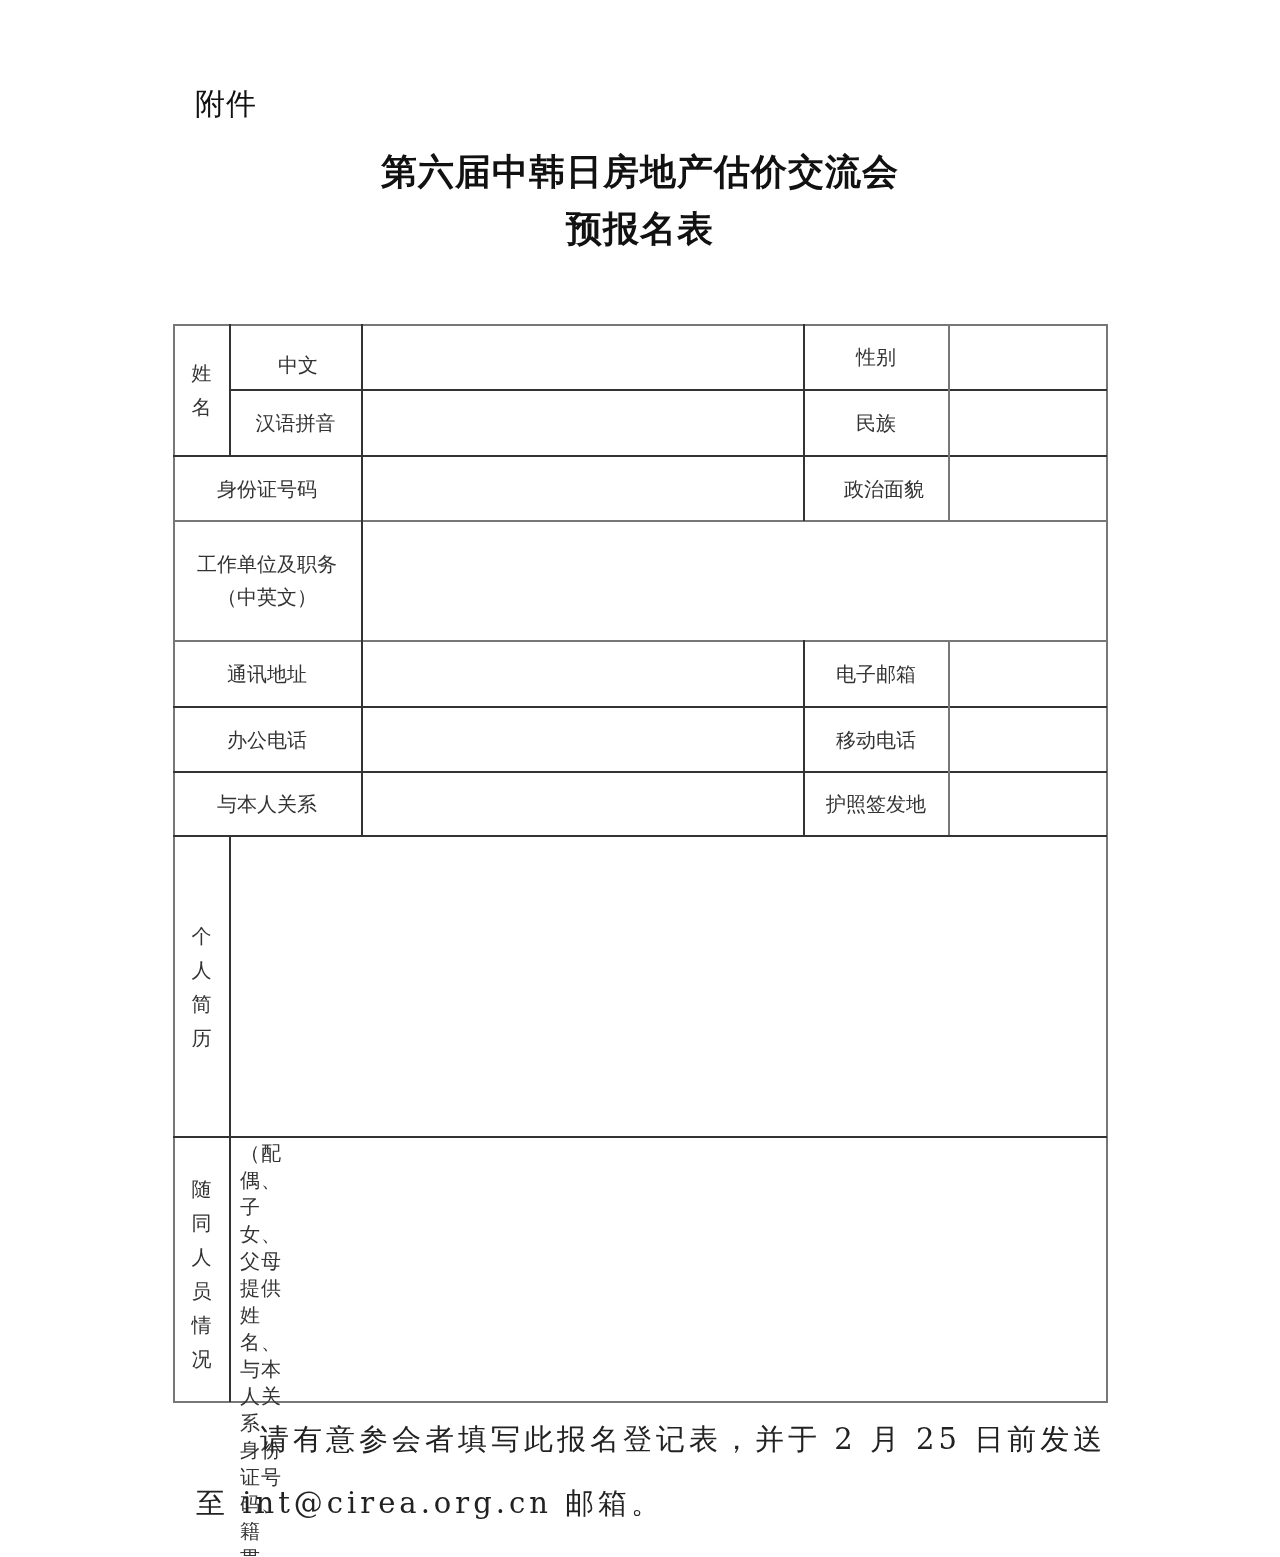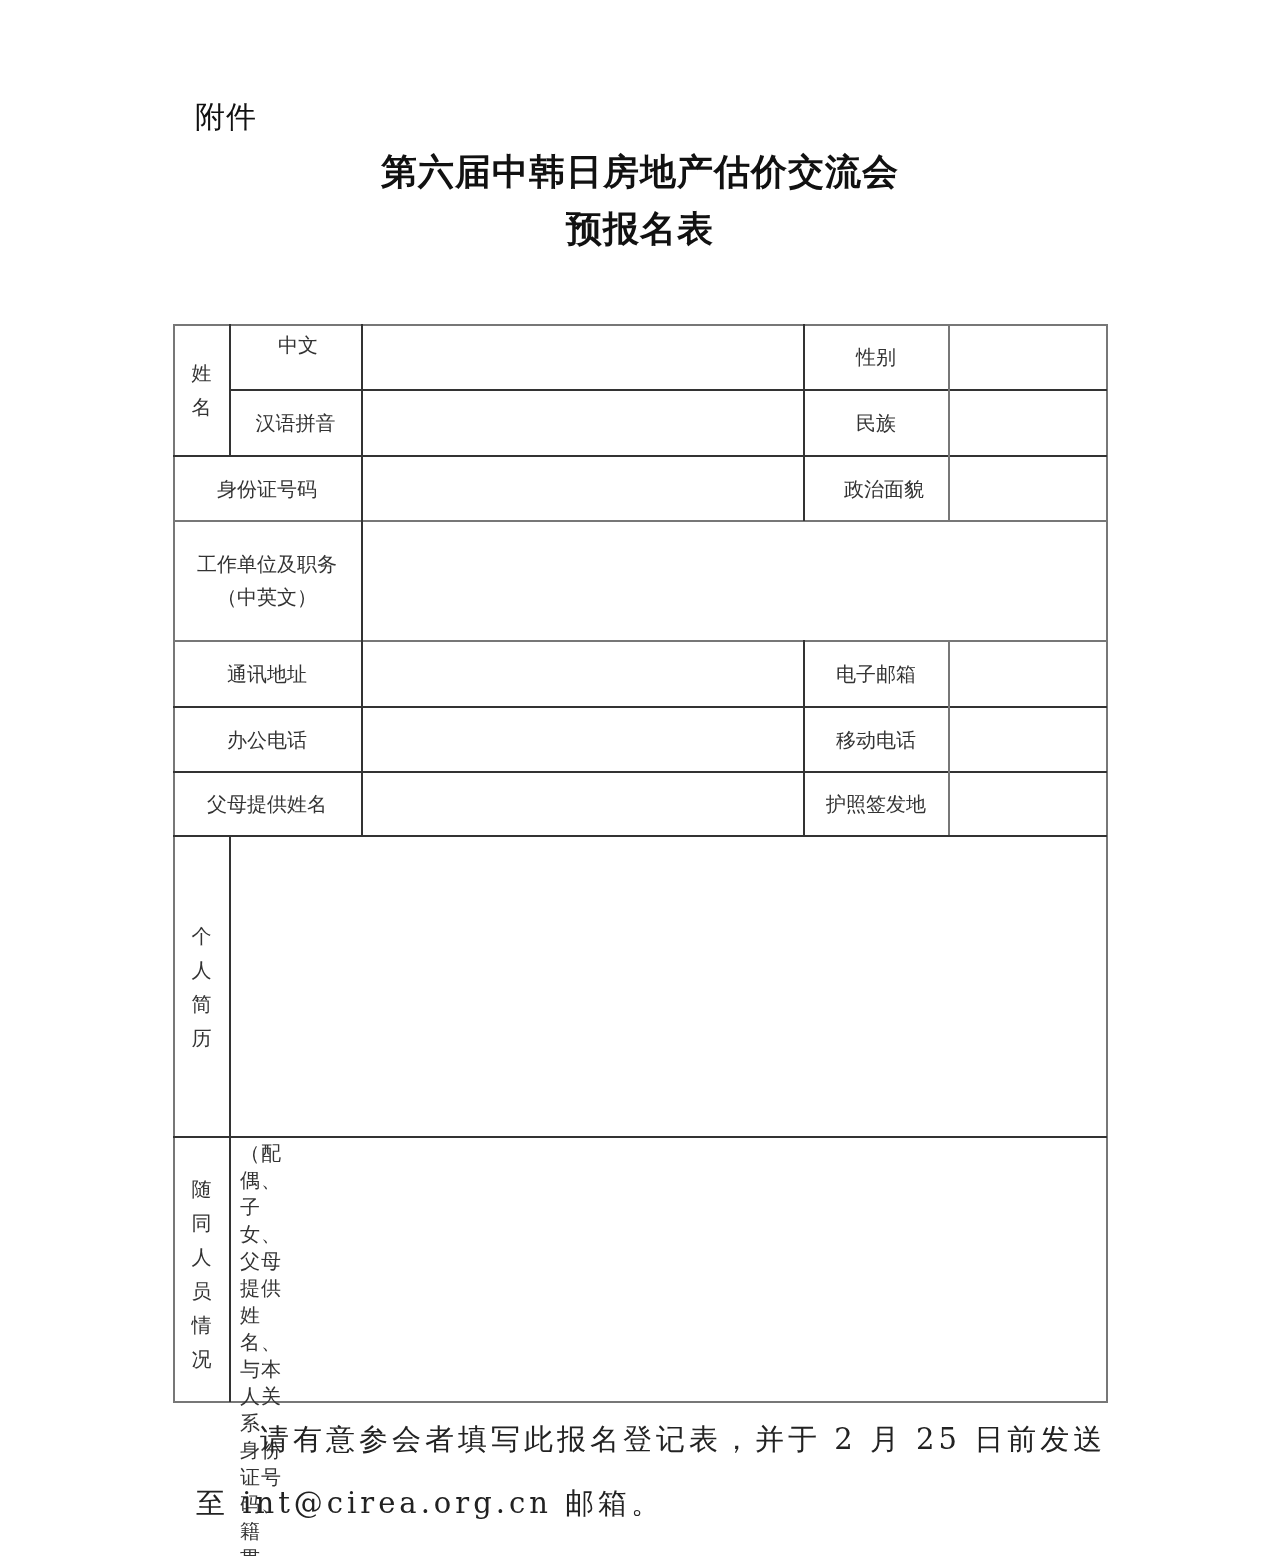--- a/index.html
+++ b/index.html
@@ -2,21 +2,21 @@
 <html><head>
 <meta charset="utf-8">
 <style>
   html, body { margin: 0; padding: 0; background: #ffffff; }
   body {
     width: 1280px; height: 1557px; position: relative; overflow: hidden;
     font-family: "DejaVu Serif", "Liberation Serif", serif;
     color: #222;
   }
   .attach {
-    position: absolute; left: 195px; top: 97px;
+    position: absolute; left: 195px; top: 84px;
     font-family: "DejaVu Sans", "Liberation Sans", sans-serif;
     font-size: 30px; color: #111; letter-spacing: 1px;
   }
   .title {
     position: absolute; left: 0; width: 1280px; text-align: center;
     font-family: "DejaVu Serif", "Liberation Serif", serif;
     font-weight: bold; color: #111; font-size: 36px; letter-spacing: 1px;
   }
   .title1 { top: 148px; }
   .title2 { top: 205px; }
@@ -71,21 +71,21 @@
   <div class="vline" style="left:803px;top:324px;height:197px;"></div>
   <div class="vline outer" style="left:948px;top:324px;height:197px;"></div>
   <div class="vline" style="left:803px;top:640px;height:195px;"></div>
   <div class="vline outer" style="left:948px;top:640px;height:195px;"></div>
   <div class="vline" style="left:229px;top:835px;height:567px;"></div>
 
   <div class="cell vtext" style="left:173px;top:324px;width:57px;height:131px;">
     <span>姓</span>
     <span>名</span>
   </div>
-  <div class="cell" style="left:230px;top:312px;width:136px;height:66px;">中文</div>
+  <div class="cell" style="left:230px;top:332px;width:136px;height:66px;">中文</div>
   <div class="cell input-cell" style="left:362px;top:324px;width:441px;height:66px;"></div>
   <div class="cell" style="left:804px;top:324px;width:144px;height:66px;">性别</div>
   <div class="cell input-cell" style="left:949px;top:324px;width:157px;height:66px;"></div>
 
   <div class="cell" style="left:230px;top:390px;width:131px;height:65px;">汉语拼音</div>
   <div class="cell input-cell" style="left:362px;top:390px;width:441px;height:65px;"></div>
   <div class="cell" style="left:804px;top:390px;width:144px;height:65px;">民族</div>
   <div class="cell input-cell" style="left:949px;top:390px;width:157px;height:65px;"></div>
 
   <div class="cell" style="left:173px;top:456px;width:188px;height:65px;">身份证号码</div>
@@ -102,21 +102,21 @@
   <div class="cell" style="left:173px;top:641px;width:188px;height:65px;">通讯地址</div>
   <div class="cell input-cell" style="left:362px;top:641px;width:441px;height:65px;"></div>
   <div class="cell" style="left:804px;top:641px;width:144px;height:65px;">电子邮箱</div>
   <div class="cell input-cell" style="left:949px;top:641px;width:157px;height:65px;"></div>
 
   <div class="cell" style="left:173px;top:707px;width:188px;height:65px;">办公电话</div>
   <div class="cell input-cell" style="left:362px;top:707px;width:441px;height:65px;"></div>
   <div class="cell" style="left:804px;top:707px;width:144px;height:65px;">移动电话</div>
   <div class="cell input-cell" style="left:949px;top:707px;width:157px;height:65px;"></div>
 
-  <div class="cell" style="left:173px;top:772px;width:188px;height:64px;">父母提供姓名</div>
+  <div class="cell" style="left:173px;top:772px;width:188px;height:64px;">与本人关系</div>
   <div class="cell input-cell" style="left:362px;top:772px;width:441px;height:64px;"></div>
   <div class="cell" style="left:804px;top:772px;width:144px;height:64px;">护照签发地</div>
   <div class="cell input-cell" style="left:949px;top:772px;width:157px;height:64px;"></div>
 
   <div class="cell vtext" style="left:173px;top:836px;width:57px;height:301px;">
     <span>个</span>
     <span>人</span>
     <span>简</span>
     <span>历</span>
   </div>

